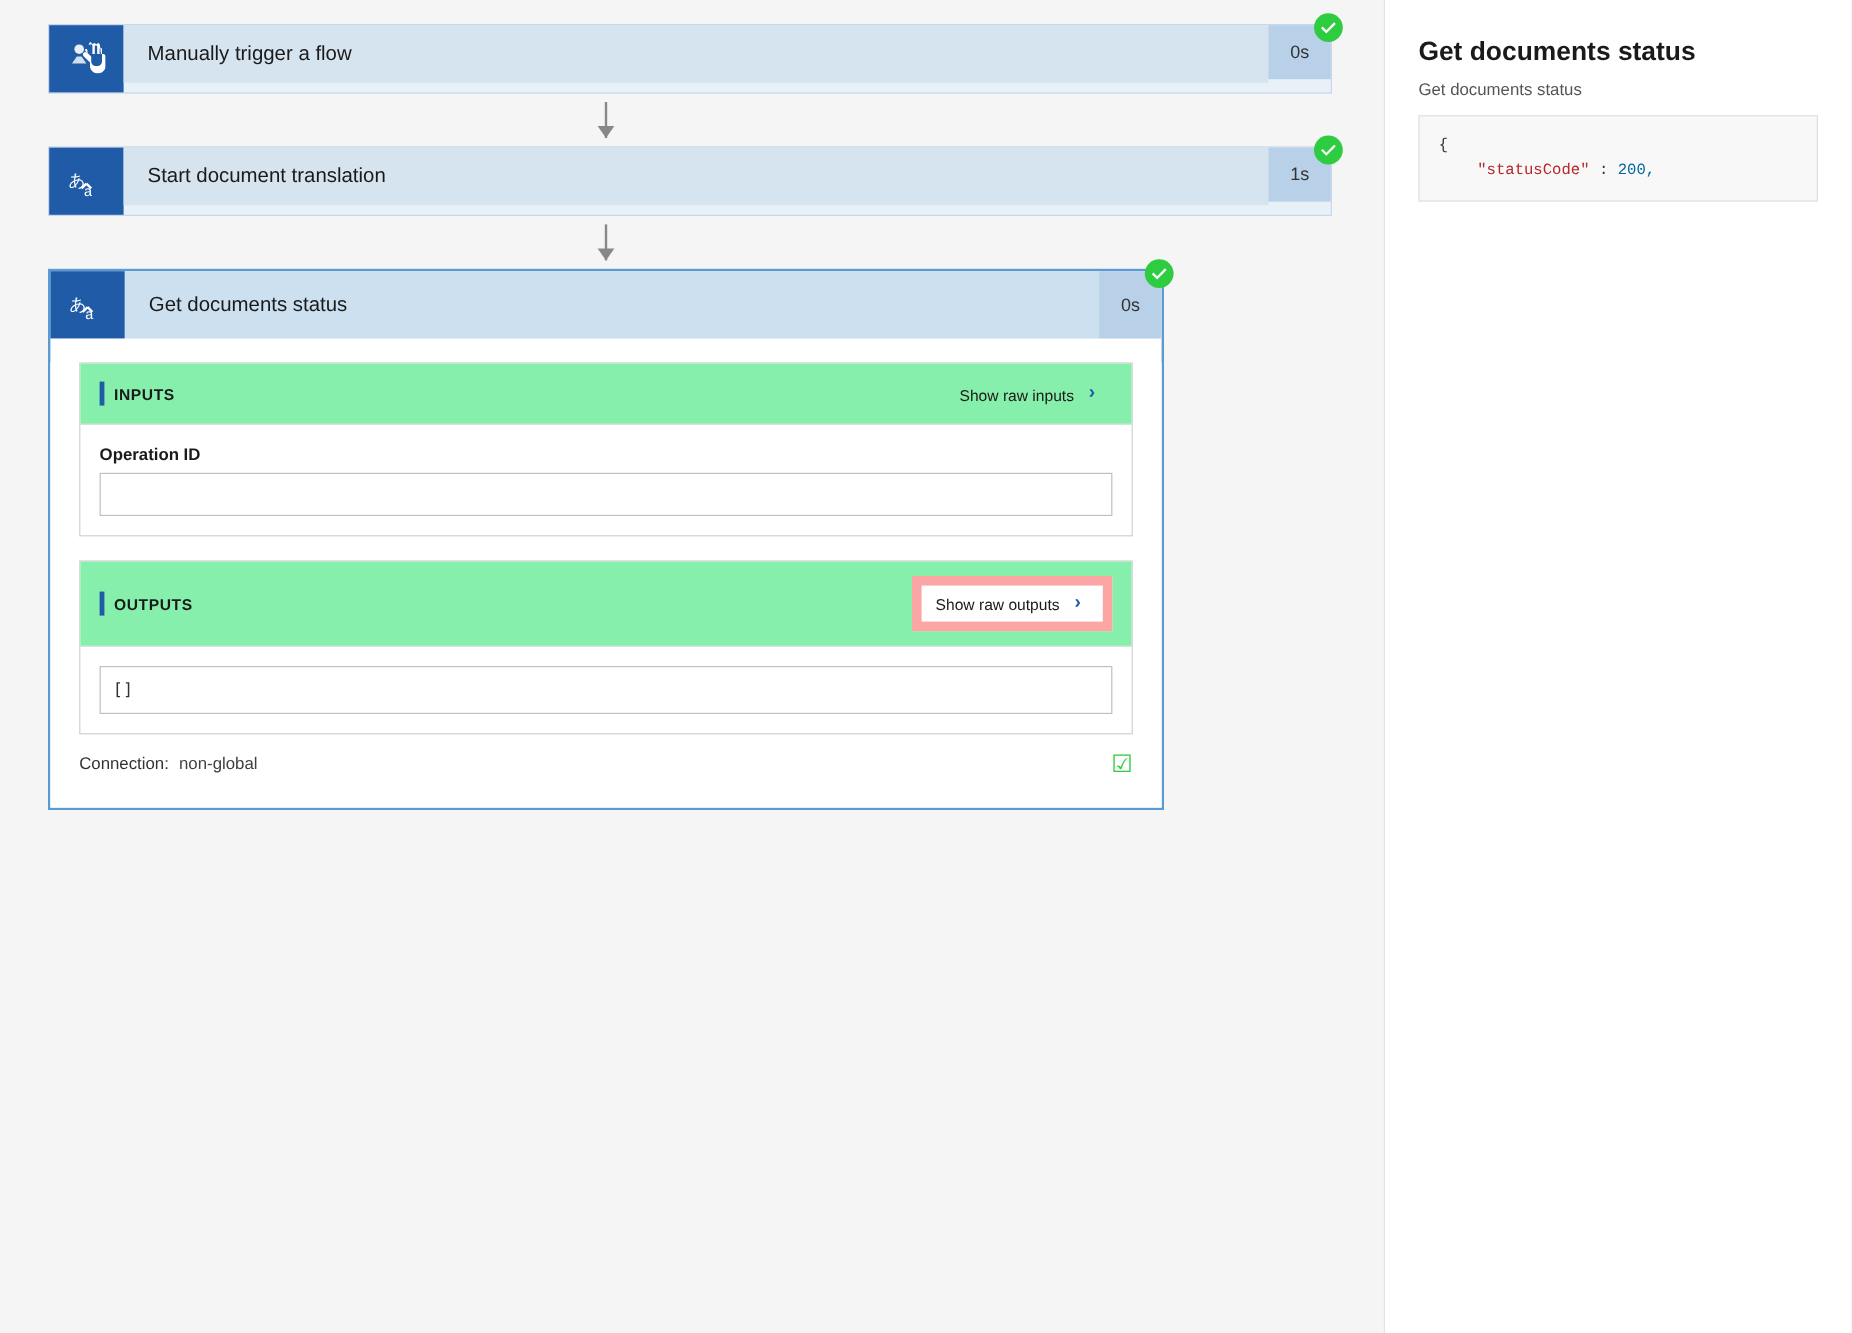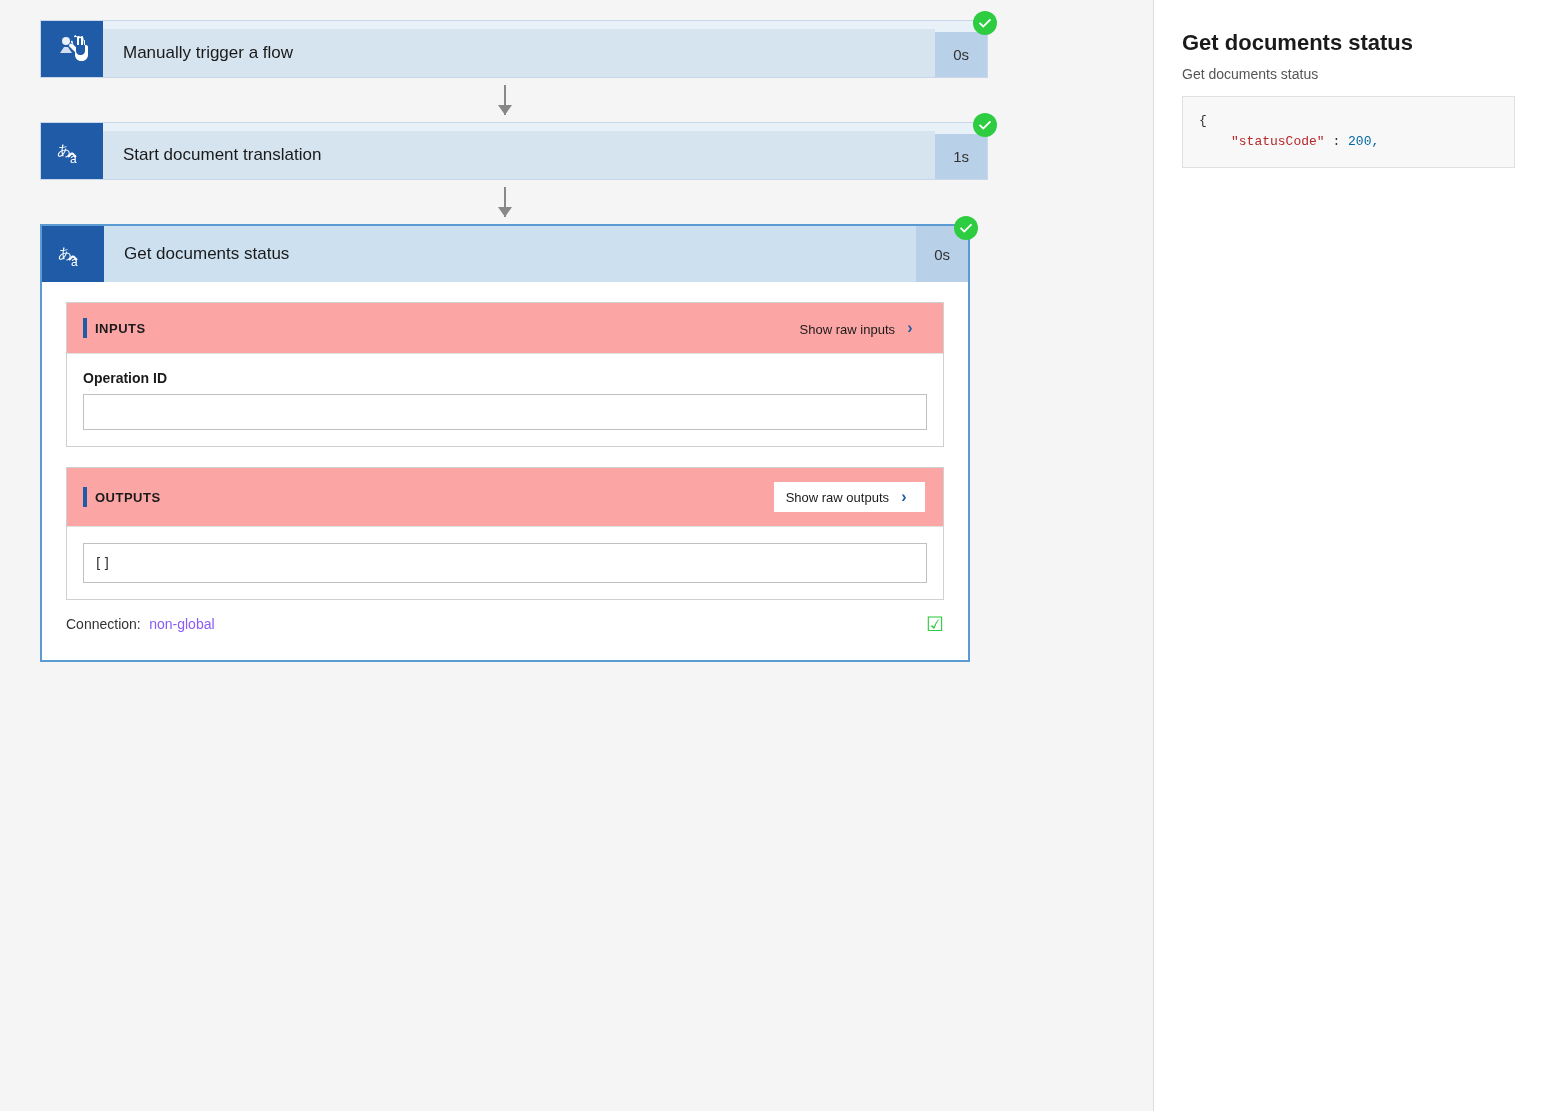--- a/index.html
+++ b/index.html
@@ -15,22 +15,22 @@
     .main-canvas {
       flex: 1;
       padding: 20px 40px;
       background: #f5f5f5;
       position: relative;
     }
 
     
     .flow-step {
       display: flex;
-      align-items: flex-end;
-      width: 948px;
+      align-items: flex-start;
+      width: 1070px;
       margin-bottom: 0;
       position: relative;
       border: 1.5px solid #c8d8ea;
       background: #e8f0f8;
     }
 
     .flow-step-icon {
       width: 62px;
       min-height: 56px;
       background: #1f5ba6;
@@ -153,21 +153,21 @@
       margin-top: 20px;
       border: 1px solid #d0d0d0;
       background: white;
     }
 
     .section-header {
       display: flex;
       align-items: center;
       justify-content: space-between;
       padding: 12px 16px;
-      background: #fca5a5;
+      background: #86efac;
       border-bottom: 1px solid #e0e0e0;
     }
 
     .section-header-left {
       display: flex;
       align-items: center;
       gap: 8px;
     }
 
     .section-bar {
@@ -196,21 +196,21 @@
     }
 
     .show-raw-btn-outlined {
       display: flex;
       align-items: center;
       gap: 6px;
       font-size: 13px;
       color: #1a1a1a;
       cursor: pointer;
       background: white;
-      border: 2px solid #fca5a5;
+      border: 8px solid #fca5a5;
       padding: 6px 12px;
     }
 
     .chevron-icon {
       width: 18px;
       height: 18px;
       display: flex;
       align-items: center;
       justify-content: center;
       color: #1f5ba6;
@@ -255,21 +255,21 @@
       justify-content: space-between;
       padding: 12px 0 0 0;
     }
 
     .connection-text {
       font-size: 14px;
       color: #333;
     }
 
     .connection-link {
-      color: #8b5cf6;
+      color: #404040;
       font-size: 14px;
       cursor: pointer;
     }
 
     .connection-check {
       color: #2ecc40;
       font-size: 20px;
     }
 
     

